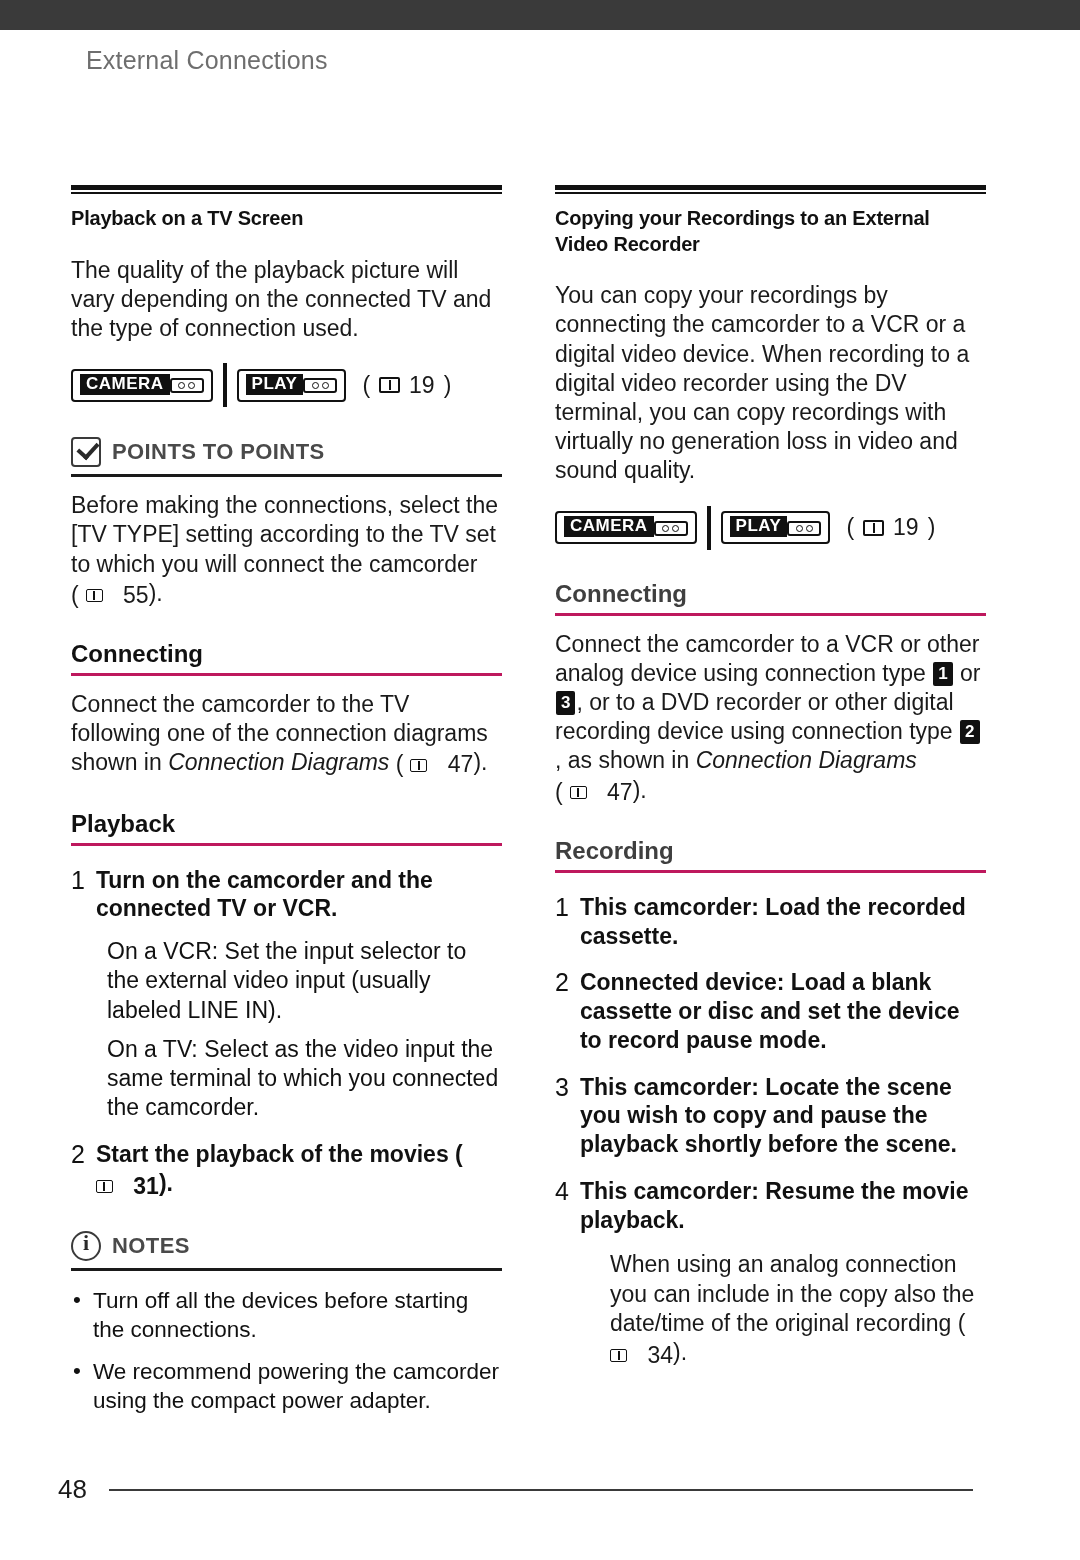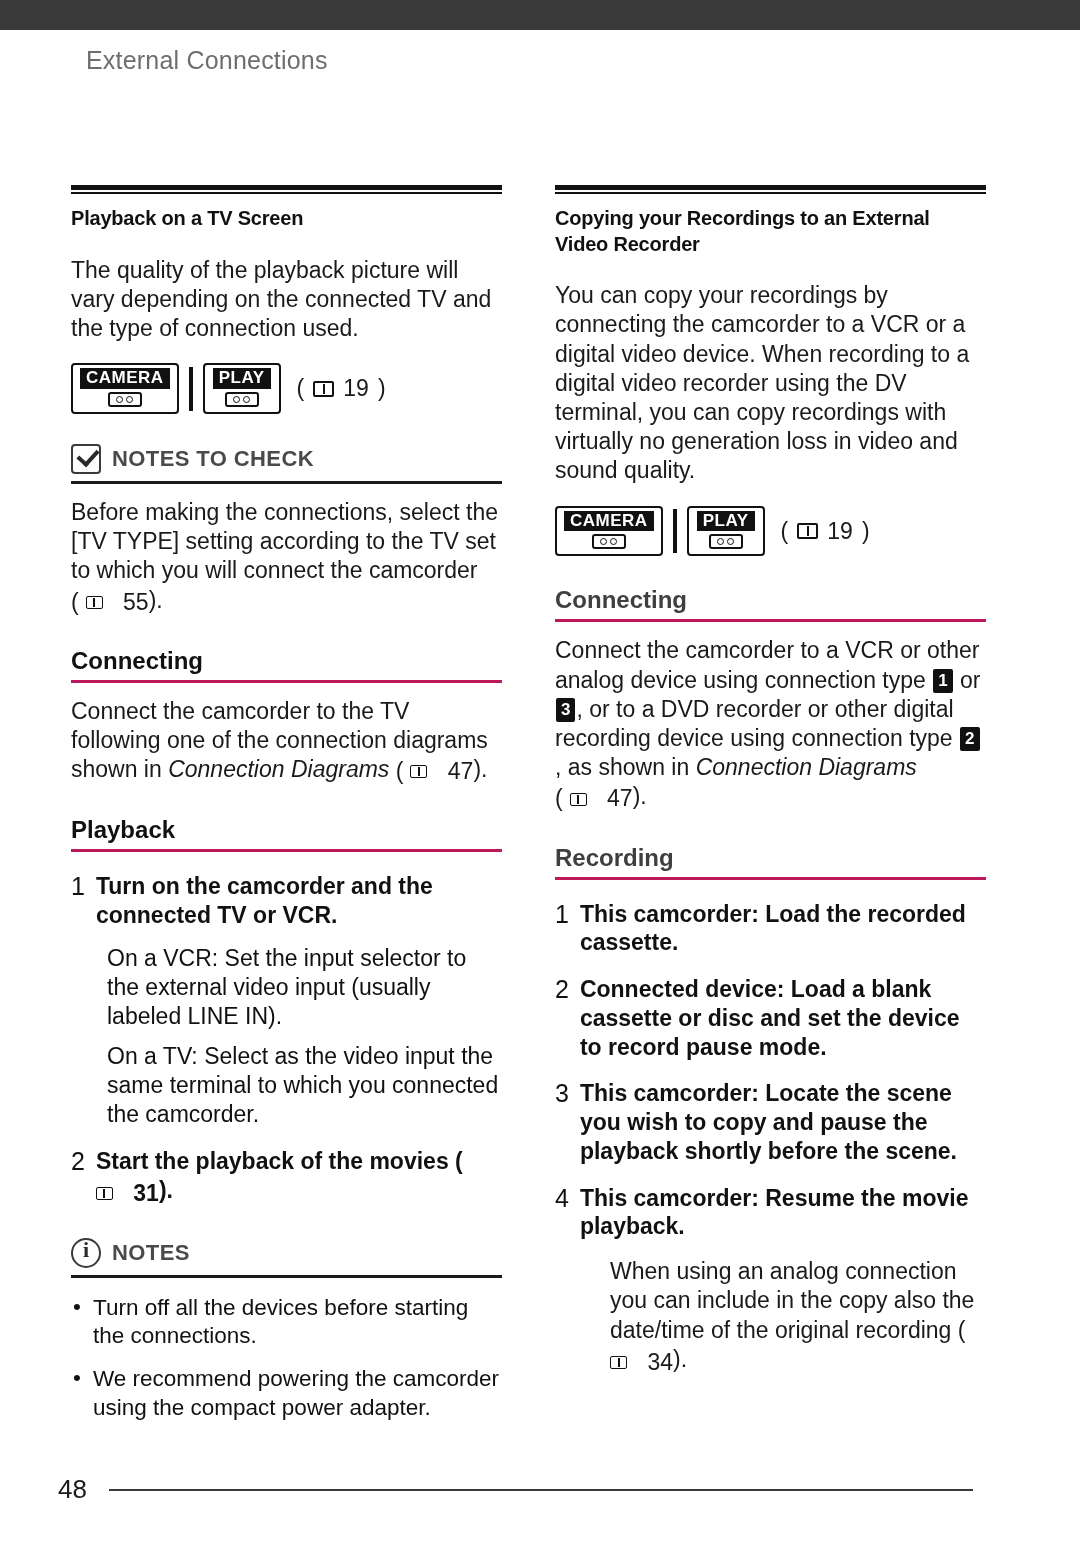--- a/index.html
+++ b/index.html
@@ -62,21 +62,21 @@
     display: flex;
     align-items: center;
     margin-top: 20px;
     gap: 0px;
   }
   .badge {
     border: 2.5px solid #111;
     border-radius: 4px;
     padding: 3px 7px 5px 7px;
     display: flex;
-    flex-direction: column;
+    flex-direction: row;
     align-items: center;
     background: #fff;
     min-width: 78px;
   }
   .badge .lbl {
     background: #111;
     color: #fff;
     font-size: 17px;
     font-weight: bold;
     letter-spacing: 0.5px;
@@ -311,21 +311,21 @@
       <span>(</span>
       <span class="bookicon"></span>
       <span>19</span>
       <span>)</span>
     </div>
   </div>
 
   <div class="callout">
     <div class="callout-head">
       <span class="check-icon"></span>
-      <span class="ctext">NOTES TO CHECK</span>
+      <span class="ctext">POINTS TO POINTS</span>
     </div>
     <p class="body tight"><span>Before making the connections, select the [TV TYPE] setting according to the TV set to which you will connect the camcorder</span>
       <span class="inline-ref">(<span class="bookicon small"></span>&nbsp;<span>55</span></span><span>).</span></p>
   </div>
 
   <h2 class="sub">Connecting</h2>
   <p class="body tight"><span>Connect the camcorder to the TV following one of the connection diagrams shown in </span><span class="ital">Connection Diagrams</span>
     <span class="inline-ref">(<span class="bookicon small"></span>&nbsp;<span>47</span></span><span>).</span></p>
 
   <h2 class="sub">Playback</h2>

